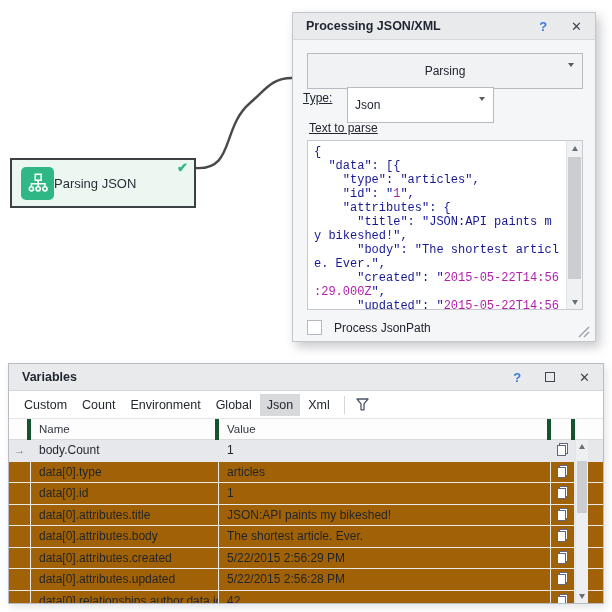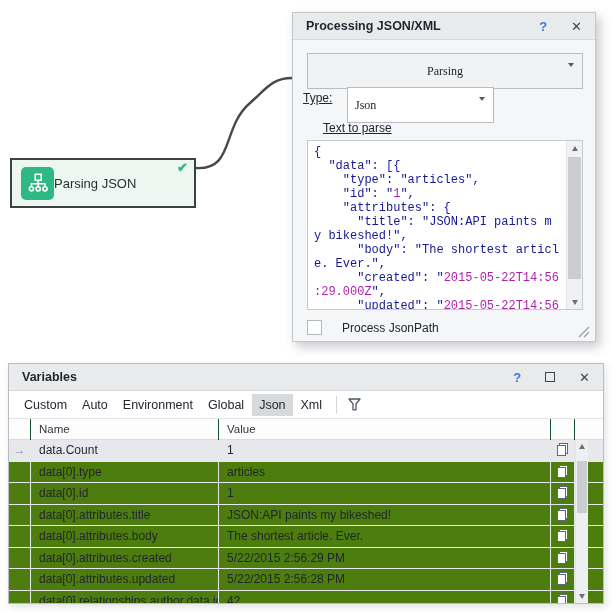--- a/index.html
+++ b/index.html
@@ -25,67 +25,67 @@
   .tb-btn { font-size:13px; color:#3f4450; margin-left:24px; cursor:default; line-height:1; }
   .tb-help { color:#3a7ad9; font-weight:bold; }
   .tb-max { width:10px; height:10px; border:1.4px solid #3f4450; display:inline-block; }
 
   
   .proc-panel { position:absolute; left:292px; top:12px; width:304px; height:330px;
                 background:#f5f6f7; border:1px solid #c3c7cd;
                 box-shadow:4px 5px 10px rgba(60,65,75,.28); }
   .proc-body { position:relative; height:302px; }
   .dropdown { position:absolute; height:36px; border:1px solid #b7bbc2; background:#f1f2f3;
-              font-size:12px; color:#20252f; display:flex; align-items:center;font-family:Liberation Serif, serif; }
+              font-size:12px; color:#20252f; display:flex; align-items:center; }
   .dd-action { left:14px; top:13px; width:276px; justify-content:center; }
   .dd-type   { left:54px; top:47px; width:147px; background:#ffffff; padding-left:7px; }
   .caret { position:absolute; right:8px; top:9px; width:0; height:0;
            border-left:3.5px solid transparent; border-right:3.5px solid transparent;
            border-top:4.5px solid #565b62; }
   .lnk { font-size:12px; color:#20252f; text-decoration:underline; }
   .lbl-type { position:absolute; left:10px; top:51px; }
-  .lbl-parse { position:absolute; left:30px; top:81px; }
+  .lbl-parse { position:absolute; left:16px; top:81px; }
 
   .code-box { position:absolute; left:14px; top:100px; width:276px; height:170px;
               background:#ffffff; border:1px solid #c6cacf; overflow:hidden; }
   .code-text { position:absolute; left:6px; top:4px; right:18px;
                font-family:"Liberation Mono", monospace; font-size:12px; line-height:14px;
                white-space:pre; }
   .code { color:#161896; }
   .lit  { color:#b11fad; }
 
   .sbar { position:absolute; top:0; right:0; bottom:0; width:16px; background:#f0f1f2;
           border-left:1px solid #e2e4e7; }
   .sbtn { position:absolute; left:0; width:100%; height:14px; display:flex;
           align-items:center; justify-content:center; }
   .arr-up   { width:0; height:0; border-left:3.5px solid transparent; border-right:3.5px solid transparent; border-bottom:5px solid #6a6f76; }
   .arr-down { width:0; height:0; border-left:3.5px solid transparent; border-right:3.5px solid transparent; border-top:5px solid #6a6f76; }
   .sthumb { position:absolute; left:1px; right:1px; background:#cbcdd0; }
 
   .chk-row { position:absolute; left:14px; top:280px; display:flex; align-items:center; }
   .chk { width:15px; height:15px; background:#fff; border:1px solid #b3b8bf; }
-  .chk-lbl { margin-left:20px; font-size:12px; color:#20252f; }
+  .chk-lbl { margin-left:12px; font-size:12px; color:#20252f; }
   .grip { position:absolute; right:5px; bottom:4px; }
 
   
   .vars-panel { position:absolute; left:8px; top:363px; width:596px; height:241px;
                 background:#ffffff; border:1px solid #b9bdc3; overflow:hidden;
                 box-shadow:2px 3px 7px rgba(70,75,85,.15); }
   .tabs { height:27px; display:flex; align-items:center; padding-left:8px; background:#fff; }
   .tab { font-size:12.5px; color:#23272f; padding:4px 7px; margin-right:1px; cursor:default;text-align:right; }
   .tab.selected { background:#d8d9db; }
   .tab-sep { width:1px; height:18px; background:#d4d7da; margin:0 9px 0 6px; }
 
   .grid-row { display:grid; grid-template-columns:22px 188px 332px 24px; }
   .thead { height:22px; border-top:1px solid #e2e4e7; border-bottom:1px solid #d9dcde;
            background:#fdfdfe; }
-  .thead > div { border-right:1px solid #14532d; font-size:11.5px; color:#30353f;
+  .thead > div { border-right:4px solid #14532d; font-size:11.5px; color:#30353f;
                  line-height:21px; padding-left:8px; }
   .rows-area { position:relative; height:164px; }
-  .vrow { height:21.5px; border-bottom:1px solid #e6e8ea; background:#4d7c0f; }
+  .vrow { height:21.5px; border-bottom:1px solid #e6e8ea; background:#a16207; }
   .vrow.selected { background:#e7e8eb; }
   .vrow > div { border-right:1px solid #e6e8ea; font-size:12px; color:#1f242e;
                 line-height:20.5px; padding-left:8px; overflow:hidden; white-space:nowrap; }
   .vrow .gutter { padding-left:0; text-align:center; color:#7d88a1; font-size:12px; }
   .vrow .cell-copy { padding:2px 0 0 4px; }
   .vscroll { position:absolute; left:566px; top:0; width:13px; height:100%;
              background:#eeeff0; border-left:1px solid #e2e4e7; }
 </style>
 </head>
 <body>
@@ -154,42 +154,42 @@
 <div class="vars-panel">
   <div class="titlebar">
     <span class="title">Variables</span>
     <span class="tb-btn tb-help">?</span>
     <span class="tb-btn"><span class="tb-max"></span></span>
     <span class="tb-btn">✕</span>
   </div>
 
   <div class="tabs">
     <span class="tab">Custom</span>
-      <span class="tab">Auto</span>
+      <span class="tab">Count</span>
       <span class="tab">Environment</span>
       <span class="tab">Global</span>
       <span class="tab selected">Json</span>
       <span class="tab">Xml</span>
       <span class="tab-sep"></span>
     <svg width="17" height="17" viewBox="0 0 17 17">
       <path d="M3 3 H14 L10 7.8 V13.8 H7 V7.8 Z" fill="none" stroke="#4b5468" stroke-width="1.3" stroke-linejoin="round"></path>
     </svg>
   </div>
 
   <div class="grid-row thead">
     <div></div>
     <div>Name</div>
     <div>Value</div>
     <div></div>
   </div>
 
   <div class="rows-area">
     <div class="grid-row vrow selected">
     <div class="gutter">→</div>
-    <div class="cell-name">data.Count</div>
+    <div class="cell-name">body.Count</div>
     <div class="cell-value">1</div>
     <div class="cell-copy">
       <svg width="15" height="15" viewBox="0 0 15 15">
         <rect x="4.5" y="1.5" width="8" height="10" fill="#ffffff" stroke="#5d6880"></rect>
         <rect x="2.5" y="3.5" width="8" height="10" fill="#ffffff" stroke="#5d6880"></rect>
       </svg>
     </div>
   </div>
       <div class="grid-row vrow">
     <div class="gutter"></div>

